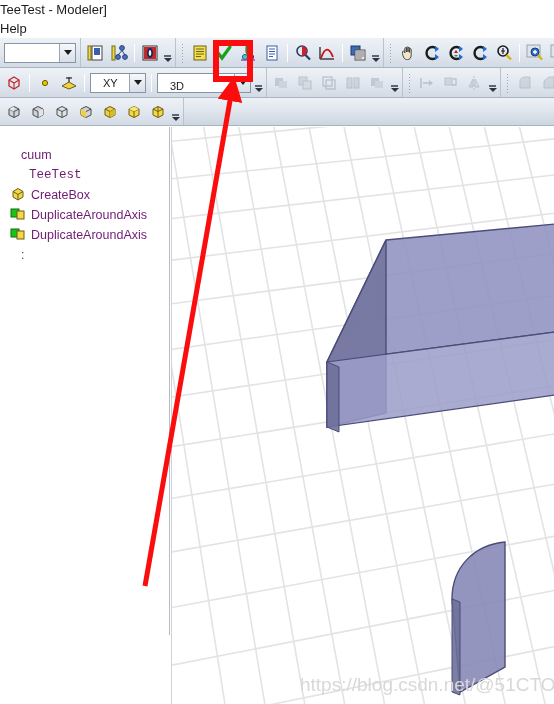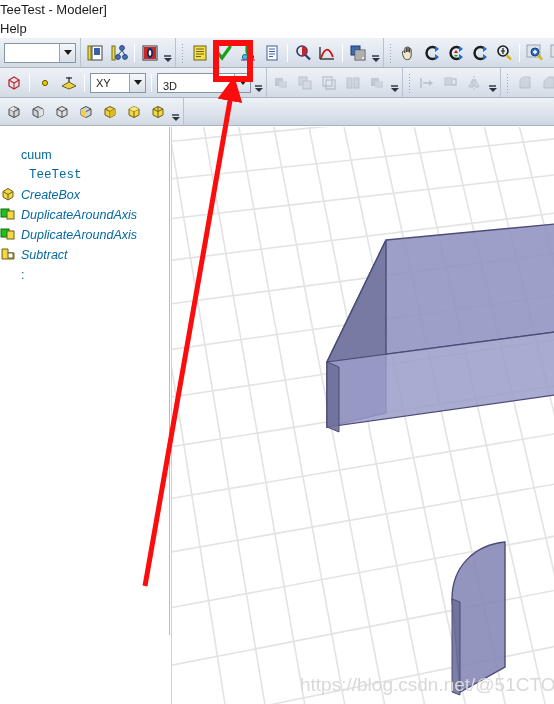--- a/index.html
+++ b/index.html
@@ -88,21 +88,21 @@
     border-left: 4px solid transparent;
     border-right: 4px solid transparent;
     border-top: 4px solid #2d3340;
   }
   .combo {
     height: 20px; flex: none;
     background: #ffffff;
     border: 1px solid #8594a6;
     display: flex; align-items: center;
     font-size: 11px; color: #1b1b1b;
-    padding-left: 5px;
+    padding-left: 12px;
     margin: 0 2px;
   }
   .combo span.val { flex: 1; white-space: nowrap; overflow: hidden; }
   .combo .arrow {
     width: 16px; height: 18px; flex: none;
     background: linear-gradient(to bottom,#f6f8fa,#d8dfe8);
     border-left: 1px solid #98a4b4;
     display: flex; align-items: center; justify-content: center;
   }
   .combo .arrow b {
@@ -112,32 +112,32 @@
     border-top: 5px solid #1b1b1b;
   }
 
   
   .tree {
     position: absolute; left: 0; top: 127px;
     width: 170px; height: 508px;
     background: #ffffff;
     border-right: 1px solid #b6bcc4;
     overflow: hidden;
-    font-size: 12.5px; color: #0369a1;
+    font-size: 12.5px; color: #701a75;
     padding-top: 18px;
   }
   .tree-row {
     height: 20px; display: flex; align-items: center;
     white-space: nowrap; padding-left: 0px;
   }
   .tree-row .ti { width: 18px; height: 16px; flex: none; margin-right: 3px; position: relative; }
   .tree-row .lbl { overflow: hidden; }
   .indent0 { padding-left: 0px; }
   .indent1 { padding-left: 8px; font-family: Liberation Mono, monospace; }
-  .indent2 { padding-left: 0px; font-style: italic; }
+  .indent2 { padding-left: 10px; }
 
   
   .viewport {
     position: absolute; left: 171px; top: 127px;
     width: 383px; height: 577px;
     background: #ffffff;
     overflow: hidden;
     border-left: 1px solid #cfd3d8;
   }
   .viewport .vpinner { position: absolute; inset: 0; }
@@ -530,27 +530,20 @@
               <rect x="7" y="4" width="7" height="8" fill="#f3d93f" stroke="#6a5c20"></rect>
             </svg></span>
           <span class="lbl">DuplicateAroundAxis</span>
         </div>
         <div class="tree-row indent2">
           <span class="ti"><svg width="16" height="14" viewBox="0 0 16 14">
               <rect x="1" y="2" width="8" height="8" fill="#19c419" stroke="#0d6b0d"></rect>
               <rect x="7" y="4" width="7" height="8" fill="#f3d93f" stroke="#6a5c20"></rect>
             </svg></span>
           <span class="lbl">DuplicateAroundAxis</span>
-        </div>
-        <div class="tree-row indent2">
-          <span class="ti"><svg width="16" height="14" viewBox="0 0 16 14">
-              <path d="M2 2 h6 v4 h6 v6 h-12 Z" fill="#f3d93f" stroke="#6a5c20"></path>
-              <rect x="8" y="6" width="5" height="5" fill="#ffffff" stroke="#6a5c20"></rect>
-            </svg></span>
-          <span class="lbl">Subtract</span>
         </div>
         <div class="tree-row indent0">
           <span class="ti"></span>
           <span class="lbl">:</span>
         </div>
       </div>
   </div>
 
   <div class="viewport">
     <div class="vpinner">

